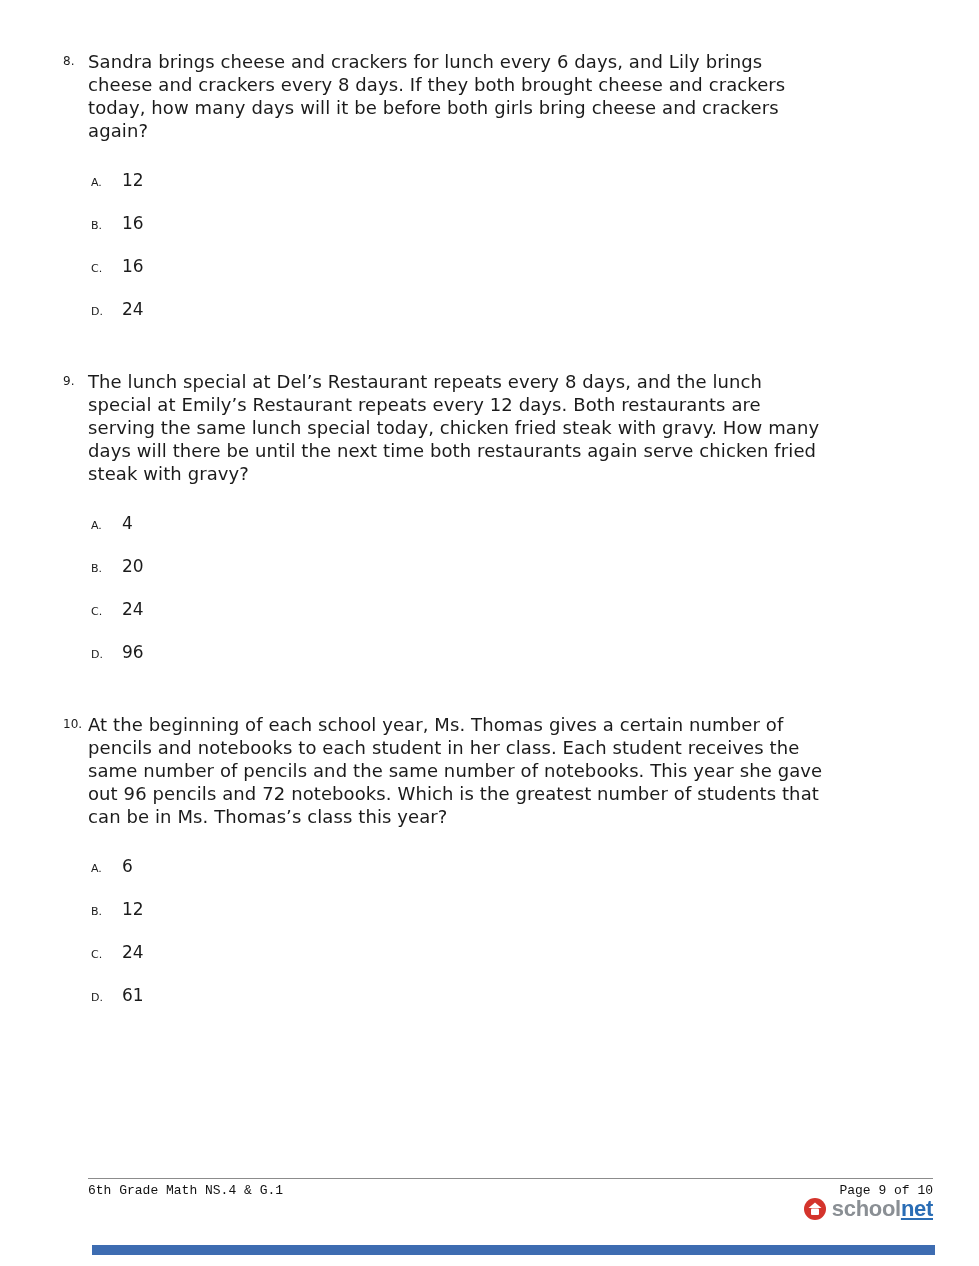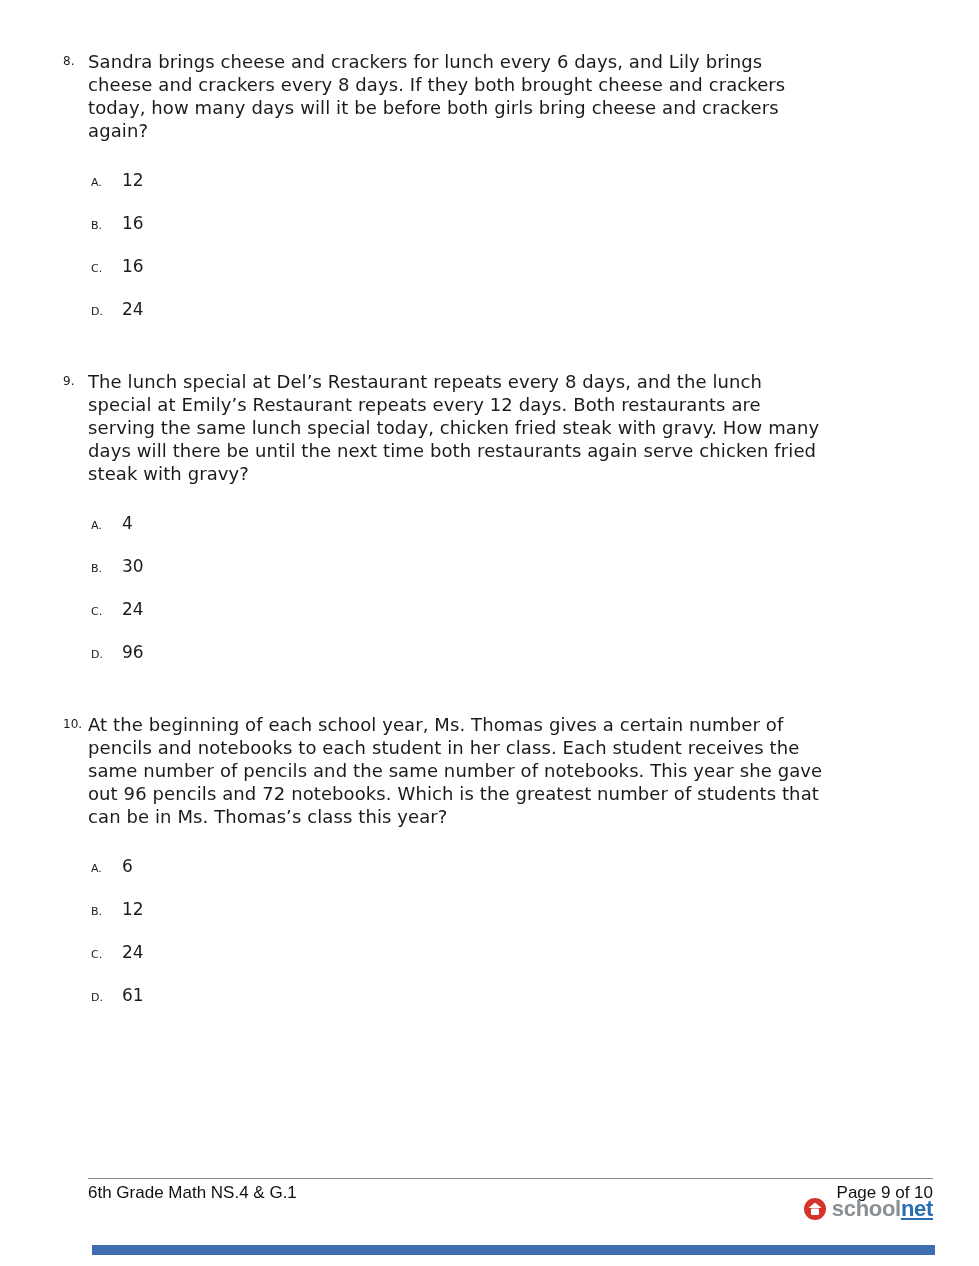--- a/index.html
+++ b/index.html
@@ -56,22 +56,22 @@
   .footer-rule {
     position: absolute;
     top: 1178px;
     left: 88px;
     width: 845px;
     border-top: 1px solid #8c8c8c;
   }
   .footer-left, .footer-right {
     position: absolute;
     top: 1183px;
-    font-family: Liberation Sans, sans-serif;
-    font-size: 17px;
+    font-family: Liberation Mono, monospace;
+    font-size: 13px;
     color: #111111;
   }
   .footer-left { left: 88px; }
   .footer-right { right: 46px; }
 
   .logo {
     position: absolute;
     top: 1196px;
     right: 46px;
     display: flex;
@@ -127,21 +127,21 @@
         <span class="q-num">9.</span>
         <p class="q-text">The lunch special at Del’s Restaurant repeats every 8 days, and the lunch special at Emily’s Restaurant repeats every 12 days. Both restaurants are serving the same lunch special today, chicken fried steak with gravy. How many days will there be until the next time both restaurants again serve chicken fried steak with gravy?</p>
       </div>
       <ul class="options">
         <li class="option">
           <span class="opt-letter">A.</span>
           <span class="opt-value">4</span>
         </li>
         <li class="option">
           <span class="opt-letter">B.</span>
-          <span class="opt-value">30</span>
+          <span class="opt-value">20</span>
         </li>
         <li class="option">
           <span class="opt-letter">C.</span>
           <span class="opt-value">24</span>
         </li>
         <li class="option">
           <span class="opt-letter">D.</span>
           <span class="opt-value">96</span>
         </li>
       </ul>

